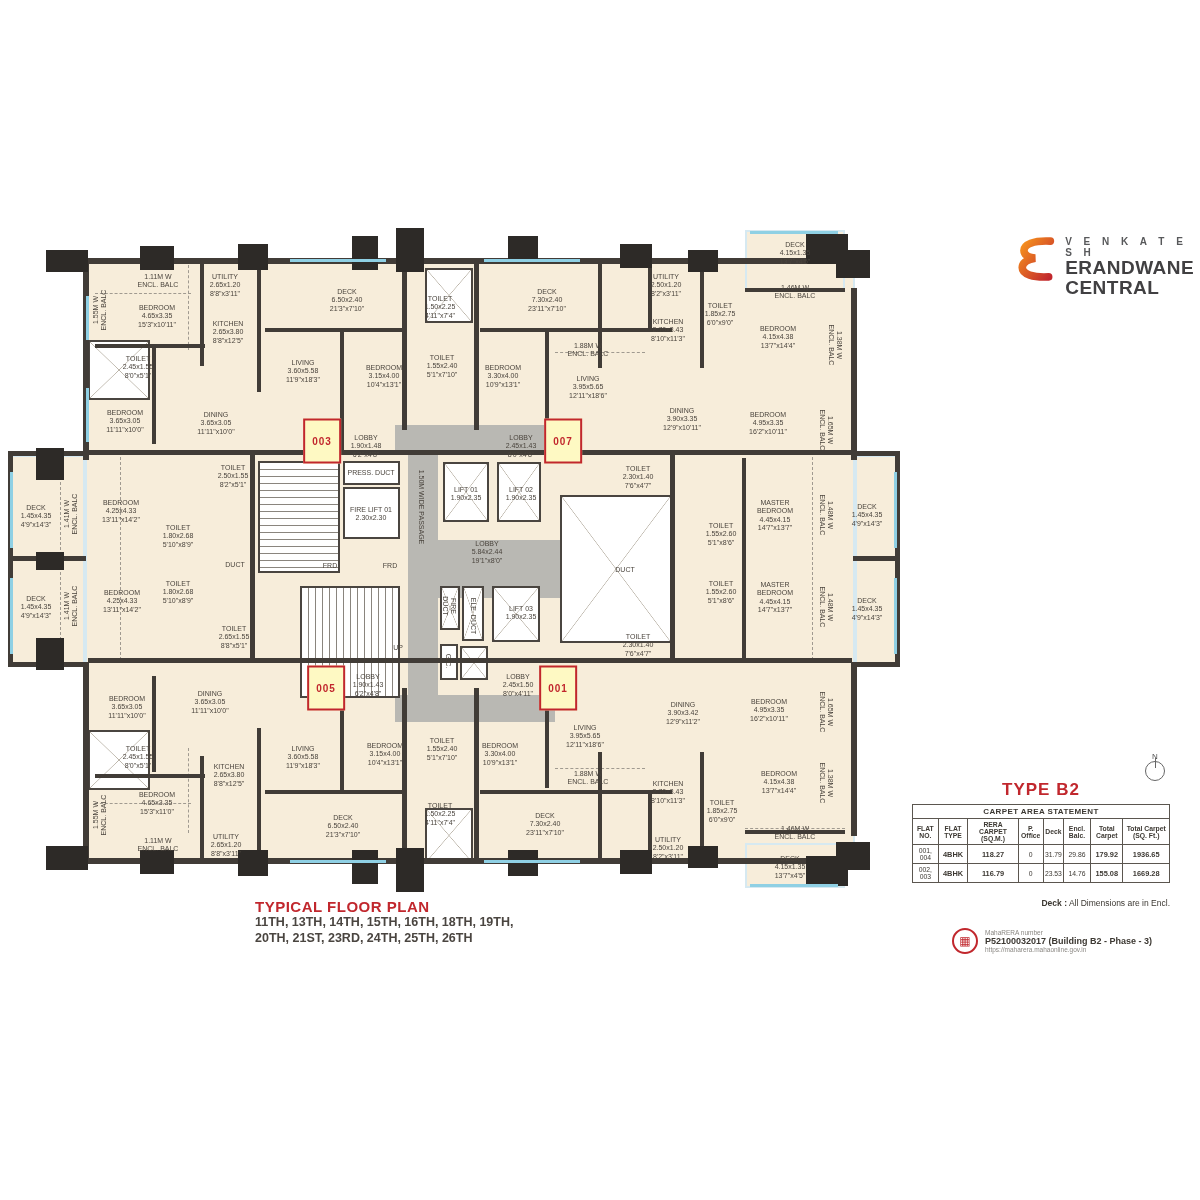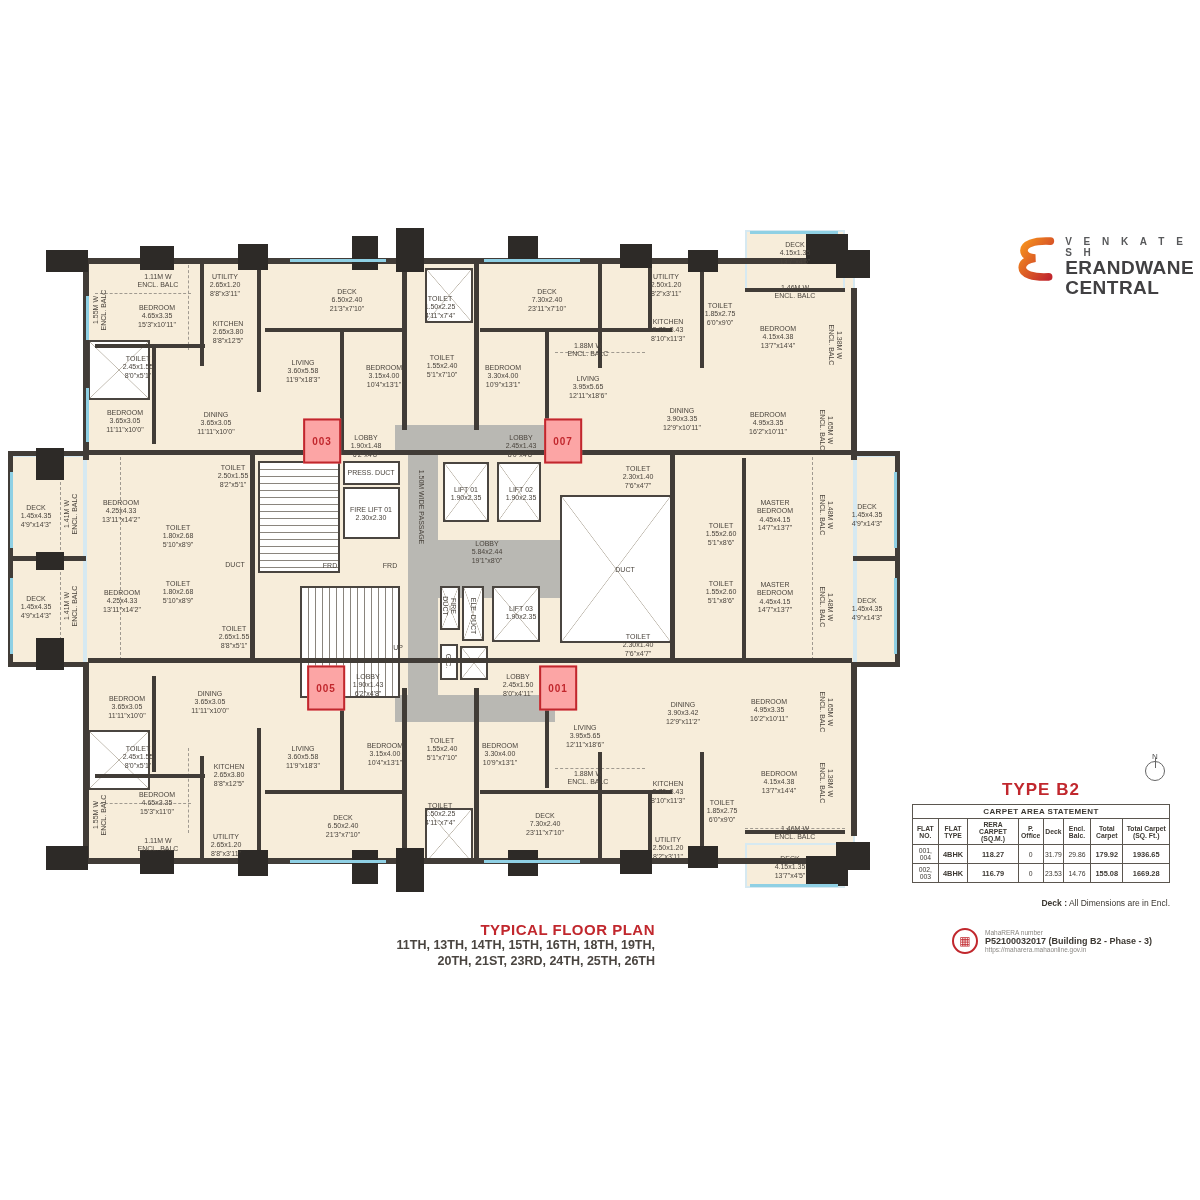--- a/index.html
+++ b/index.html
@@ -16,28 +16,28 @@
   .xbox{background-image:
       linear-gradient(to top right,transparent calc(50% - .6px),#b9b2a6,transparent calc(50% + .6px)),
       linear-gradient(to bottom right,transparent calc(50% - .6px),#b9b2a6,transparent calc(50% + .6px));}
   .stair{background:repeating-linear-gradient(to bottom,#fff 0 6px,#8a857e 6px 7px);}
   .stairv{background:repeating-linear-gradient(to right,#fff 0 6px,#8a857e 6px 7px);}
   .room-label{position:absolute;transform:translate(-50%,-50%);font-size:7px;line-height:1.2;
       color:#4a443d;text-align:center;white-space:pre-line;z-index:30;font-family:"Liberation Sans",sans-serif;}
   .room-label.v1{transform:translate(-50%,-50%) rotate(-90deg);}
   .room-label.v2{transform:translate(-50%,-50%) rotate(90deg);}
   .unit-badge{position:absolute;transform:translate(-50%,-50%);z-index:35;border:2px solid #c1272d;
-      color:#c1272d;background:#fca5a5;font-weight:bold;font-size:10px;padding:15px 7px;letter-spacing:1px;}
+      color:#c1272d;background:#fef9c3;font-weight:bold;font-size:10px;padding:15px 7px;letter-spacing:1px;}
   
   #logo{position:absolute;left:1018px;top:232px;display:flex;gap:8px;align-items:flex-start;}
   #logo .words{padding-top:4px;}
   .brand-top{font-size:10px;letter-spacing:4.5px;color:#58595b;font-weight:bold;display:block;}
   .brand-big{font-size:19px;font-weight:bold;color:#414042;letter-spacing:.5px;display:block;line-height:1.05;}
   
-  #title-block{position:absolute;left:255px;top:921px;width:400px;text-align:right;}
+  #title-block{position:absolute;left:255px;top:898px;width:400px;text-align:left;}
   #plan-title{color:#c1272d;font-weight:bold;font-size:15px;letter-spacing:.5px;}
   .floors-line{color:#4a4540;font-weight:bold;font-size:12.5px;line-height:1.25;}
   
   #wing-title{position:absolute;left:912px;top:780px;width:258px;text-align:center;color:#c1272d;
       font-weight:bold;font-size:17px;letter-spacing:1px;}
   #area-table{position:absolute;left:912px;top:804px;width:258px;border-collapse:collapse;
       font-size:6.8px;color:#3c3832;}
   #area-table th,#area-table td{border:1px solid #5b564f;text-align:center;padding:2px 1px;}
   #area-table .tbl-title{font-weight:bold;font-size:8px;letter-spacing:.4px;}
   #area-table td.b{font-weight:bold;font-size:7.4px;}

